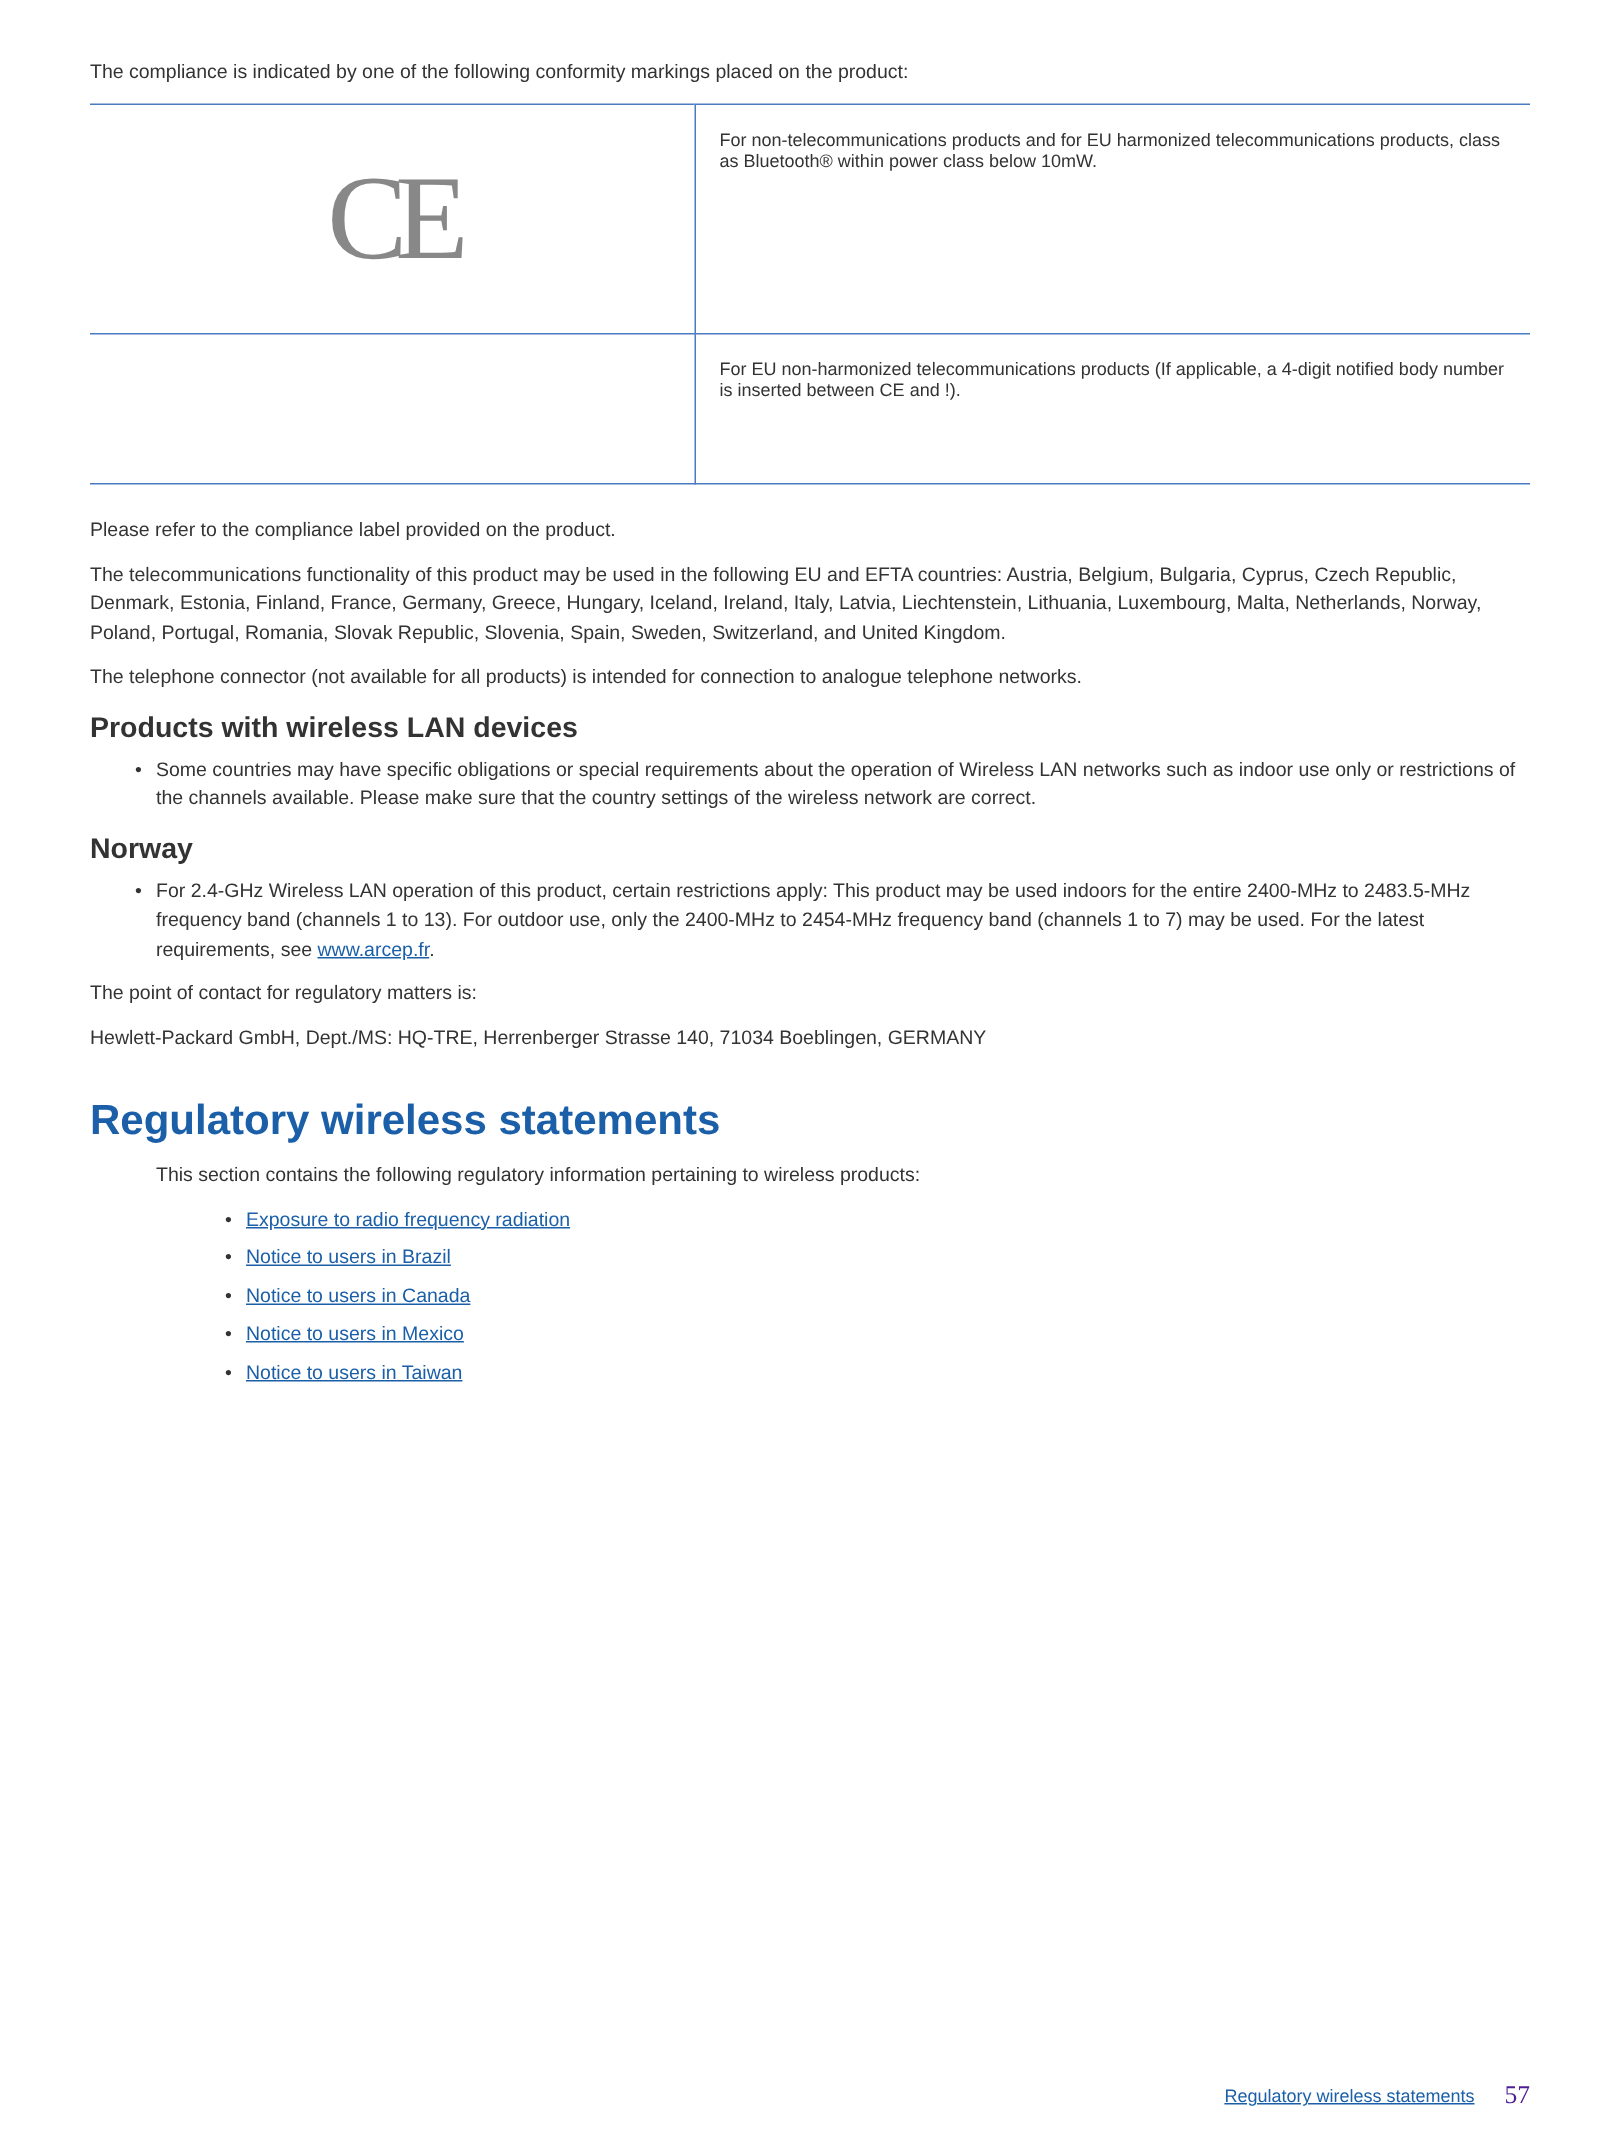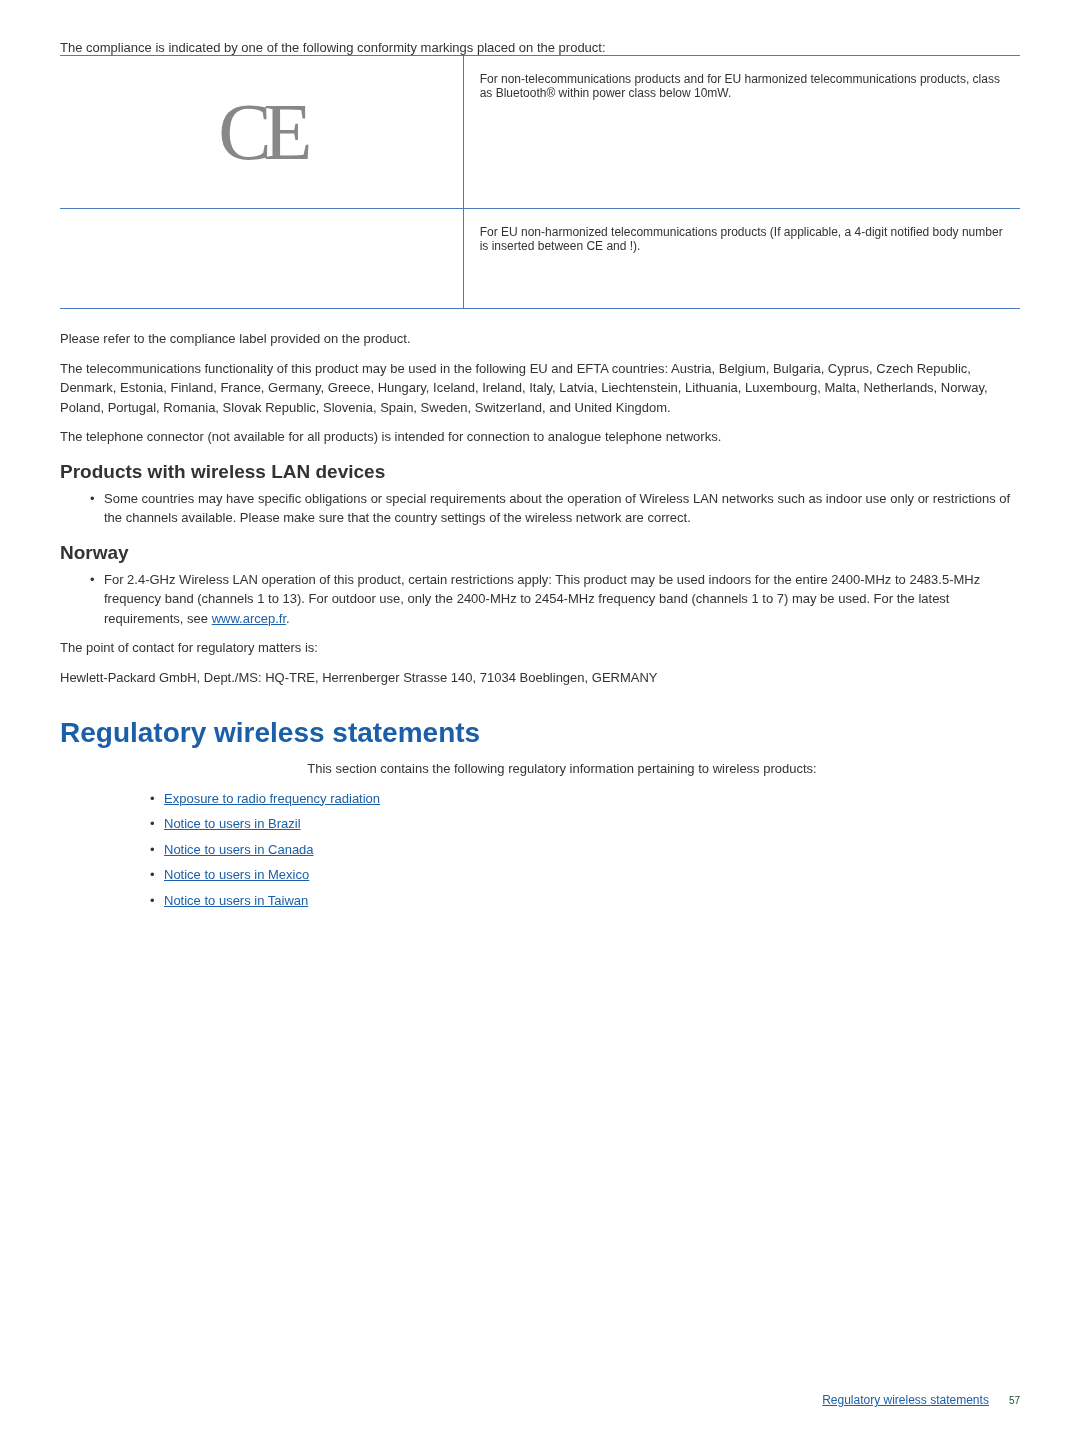--- a/index.html
+++ b/index.html
@@ -7,20 +7,21 @@
       background: #fff;
       font-family: Arial, Helvetica, sans-serif;
       font-size: 13px;
       color: #333;
       padding: 40px 60px 60px 60px;
       max-width: 1080px;
       min-height: 1437px;
       position: relative;
     }
     .intro-text {
+      margin-bottom: 14px;
       font-size: 13px;
       color: #333;
     }
     .ce-table {
       width: 100%;
       border-collapse: collapse;
       margin-bottom: 20px;
       border-top: 1px solid #4a7abf;
     }
     .ce-table td {
@@ -99,22 +100,23 @@
       align-items: center;
       gap: 20px;
       font-size: 12px;
       color: #555;
     }
     .footer-link {
       color: #1a5fa8;
       font-size: 12px;
     }
     .footer-page {
-      font-size: 10px;
-      color: #14532d;
+      font-size: 17px;
+      color: #4c1d95;
+      font-family: Liberation Serif, serif;
     }
     .row2-text {
       padding-top: 10px;
       margin-top: 12px;
     }
   </style>
 </head>
 <body>
 
 <p class="intro-text">The compliance is indicated by one of the following conformity markings placed on the product:</p>
@@ -152,21 +154,21 @@
   <li>
     For 2.4-GHz Wireless LAN operation of this product, certain restrictions apply: This product may be used indoors for the entire 2400-MHz to 2483.5-MHz frequency band (channels 1 to 13). For outdoor use, only the 2400-MHz to 2454-MHz frequency band (channels 1 to 7) may be used. For the latest requirements, see <a class="link-blue" href="#">www.arcep.fr</a>.
   </li>
 </ul>
 
 <p class="body-text">The point of contact for regulatory matters is:</p>
 <p class="body-text">Hewlett-Packard GmbH, Dept./MS: HQ-TRE, Herrenberger Strasse 140, 71034 Boeblingen, GERMANY</p>
 
 <h1 class="main-heading">Regulatory wireless statements</h1>
 
-<p class="body-text" style="margin-left:44px;text-align:center;">This section contains the following regulatory information pertaining to wireless products:</p>
+<p class="body-text" style="margin-left:44px;">This section contains the following regulatory information pertaining to wireless products:</p>
 
 <ul class="bullet-list" style="margin-left:90px;">
   <li><a class="link-blue" href="#">Exposure to radio frequency radiation</a></li>
   <li><a class="link-blue" href="#">Notice to users in Brazil</a></li>
   <li><a class="link-blue" href="#">Notice to users in Canada</a></li>
   <li><a class="link-blue" href="#">Notice to users in Mexico</a></li>
   <li><a class="link-blue" href="#">Notice to users in Taiwan</a></li>
 </ul>
 
 <div class="footer-bar">

